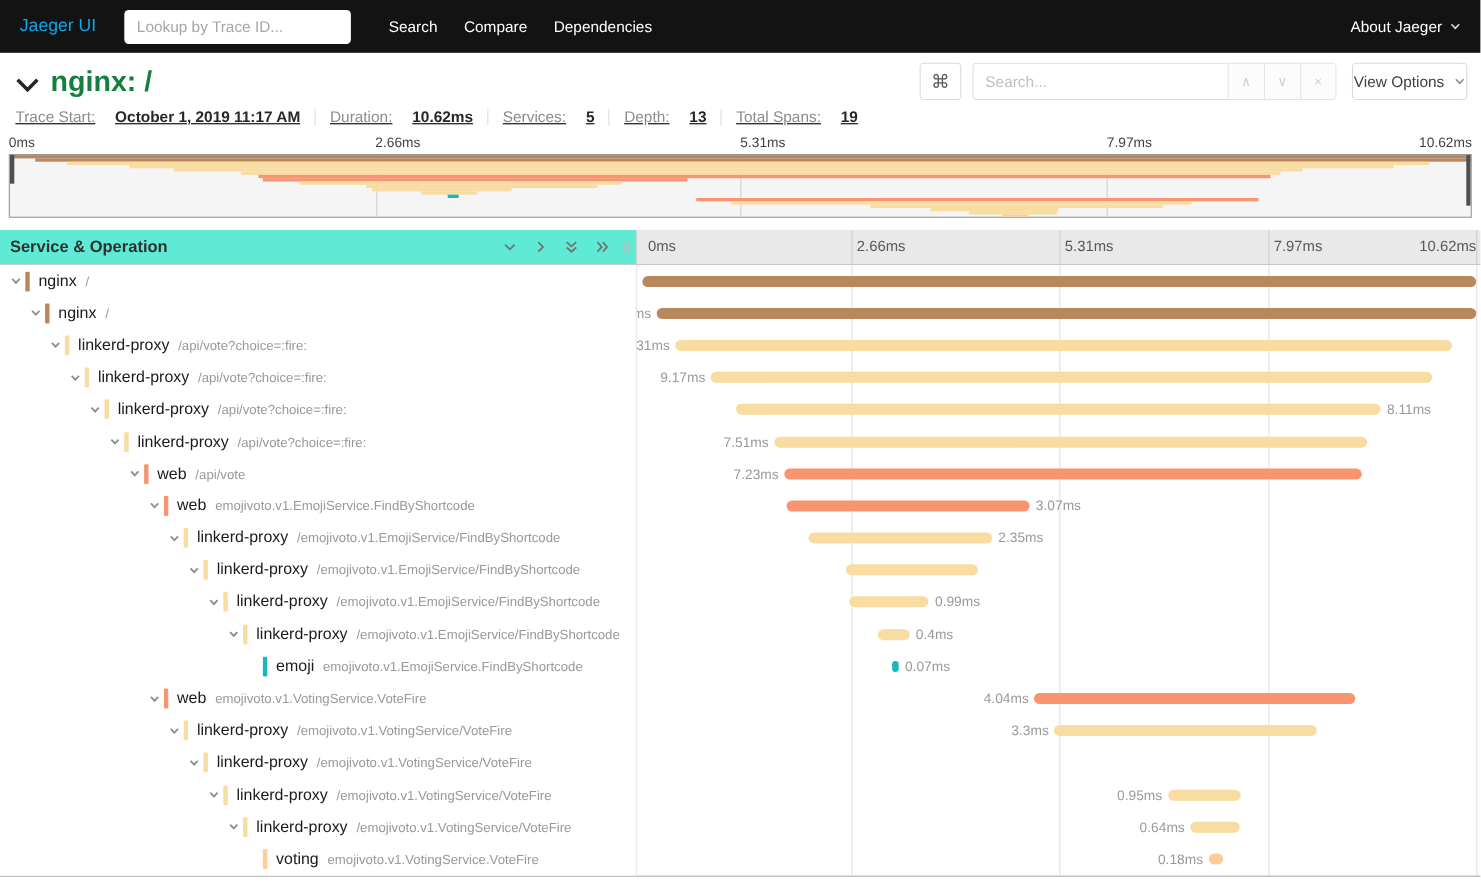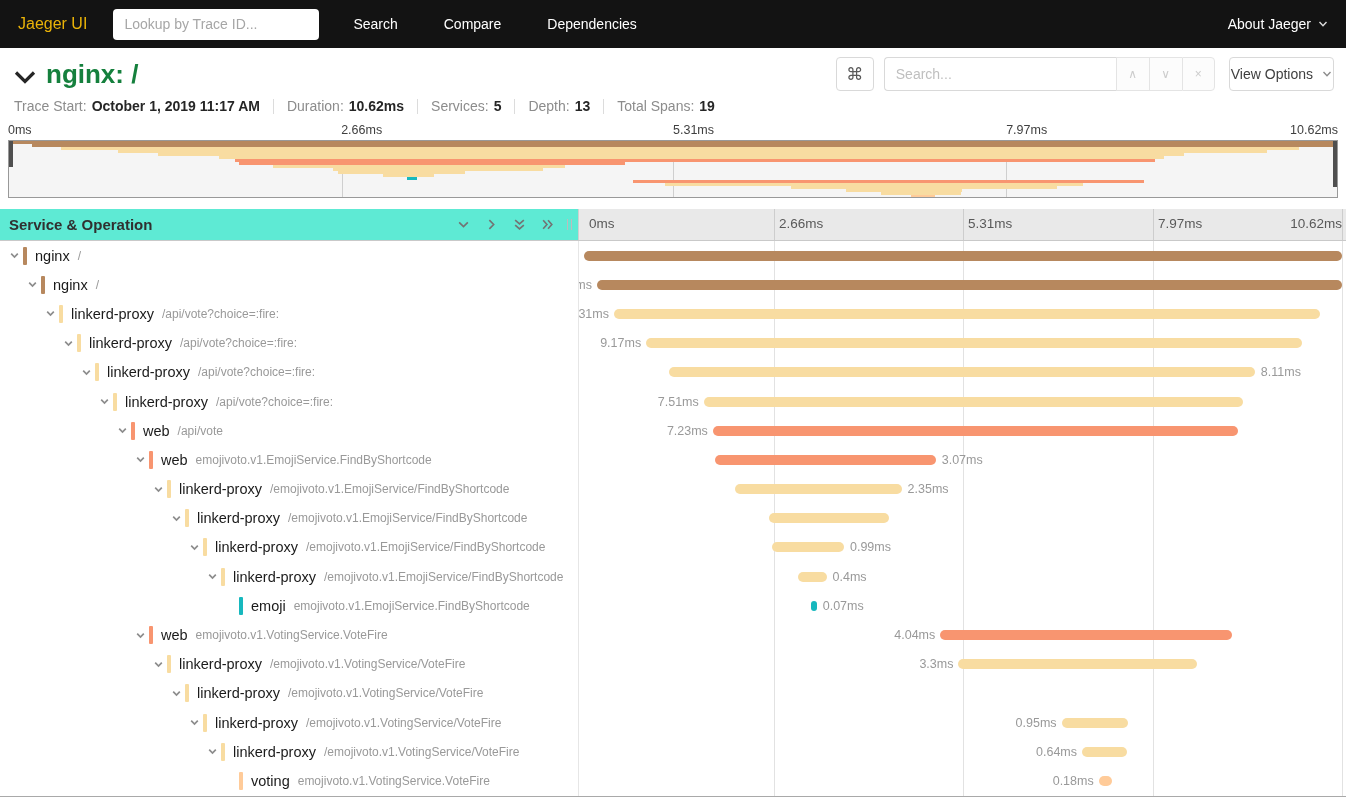--- a/index.html
+++ b/index.html
@@ -1,25 +1,25 @@
 <!DOCTYPE html>
 <html><head>
 <meta charset="utf-8">
 <style>
   * { box-sizing: border-box; margin: 0; padding: 0; }
   html,body { width:1346px; height:802px; overflow:hidden; background:#fff;
     font-family:"Liberation Sans", sans-serif; }
 
   
   .navbar { height:48px; background:#131313; display:flex; align-items:center; padding:0 18px; }
-  .brand { color:#eab308; font-size:16px; margin-right:26px; white-space:nowrap; }
+  .brand { color:#0ea5e9; font-size:16px; margin-right:26px; white-space:nowrap; }
   .trace-lookup { width:206px; height:31px; border:none; border-radius:4px; padding:0 11px;
     font-size:14px; color:#333; margin-right:34px; outline:none; }
   .trace-lookup::placeholder { color:#a6a6a6; }
-  .nav-links { display:flex; gap:46px; }
+  .nav-links { display:flex; gap:24px; }
   .nav-link { color:#fff; font-size:14px; cursor:pointer; white-space:nowrap; }
   .nav-right { margin-left:auto; color:#fff; font-size:14px; display:flex; align-items:center; gap:7px; cursor:pointer; }
   .chev-sm { width:10px; height:10px; }
 
   
   .trace-header { display:flex; align-items:center; padding:9px 12px 2px 12px; }
   .collapse-chev { width:22px; height:16px; margin:6px 10px 0 2px; cursor:pointer; }
   .trace-title { font-size:26px; font-weight:bold; color:#15803d; white-space:nowrap; }
   .header-controls { margin-left:auto; display:flex; align-items:center; gap:10px; }
   .kbd-btn { width:38px; height:34px; border:1px solid #d9d9d9; border-radius:4px; background:#fff;
@@ -29,21 +29,21 @@
     border-radius:4px 0 0 4px; padding:0 11px; font-size:14px; outline:none; color:#333; }
   .span-search::placeholder { color:#bfbfbf; }
   .mini-btn { width:33px; height:34px; border:1px solid #e4e4e4; border-right:none; background:#fcfcfc;
     color:#ccc; font-size:12px; display:flex; align-items:center; justify-content:center; }
   .mini-btn.last { border-right:1px solid #e4e4e4; border-radius:0 4px 4px 0; }
   .view-options-btn { height:34px; border:1px solid #d9d9d9; border-radius:4px; background:#fff;
     padding:0 1px; font-size:14px; color:#404040; display:flex; align-items:center; gap:9px; cursor:pointer; margin-left:4px; }
 
   
   .meta-row { display:flex; align-items:center; padding:5px 12px 9px 14px; font-size:14px; }
-  .meta-item { display:flex; align-items:center; gap:5px; white-space:nowrap; }
+  .meta-item { display:flex; align-items:center; gap:18px; white-space:nowrap;text-decoration:underline; }
   .meta-label { color:#8c8c8c; }
   .meta-value { color:#262626; font-weight:bold; }
   .meta-sep { width:1px; height:15px; background:#dcdcdc; margin:0 13px; }
 
   
   .minimap { margin:0 8px; }
   .mm-labels { position:relative; height:17px; font-size:12.5px; color:#404040; }
   .mm-labels span { position:absolute; top:0; }
   .mm-t0 { left:0; } .mm-t1 { left:25.05%; } .mm-t2 { left:50%; } .mm-t3 { left:75.05%; } .mm-t4 { right:0; }
   .mm-canvas { position:relative; height:58px; border:1px solid #999; background:#f5f5f5; overflow:hidden; cursor:col-resize; }

